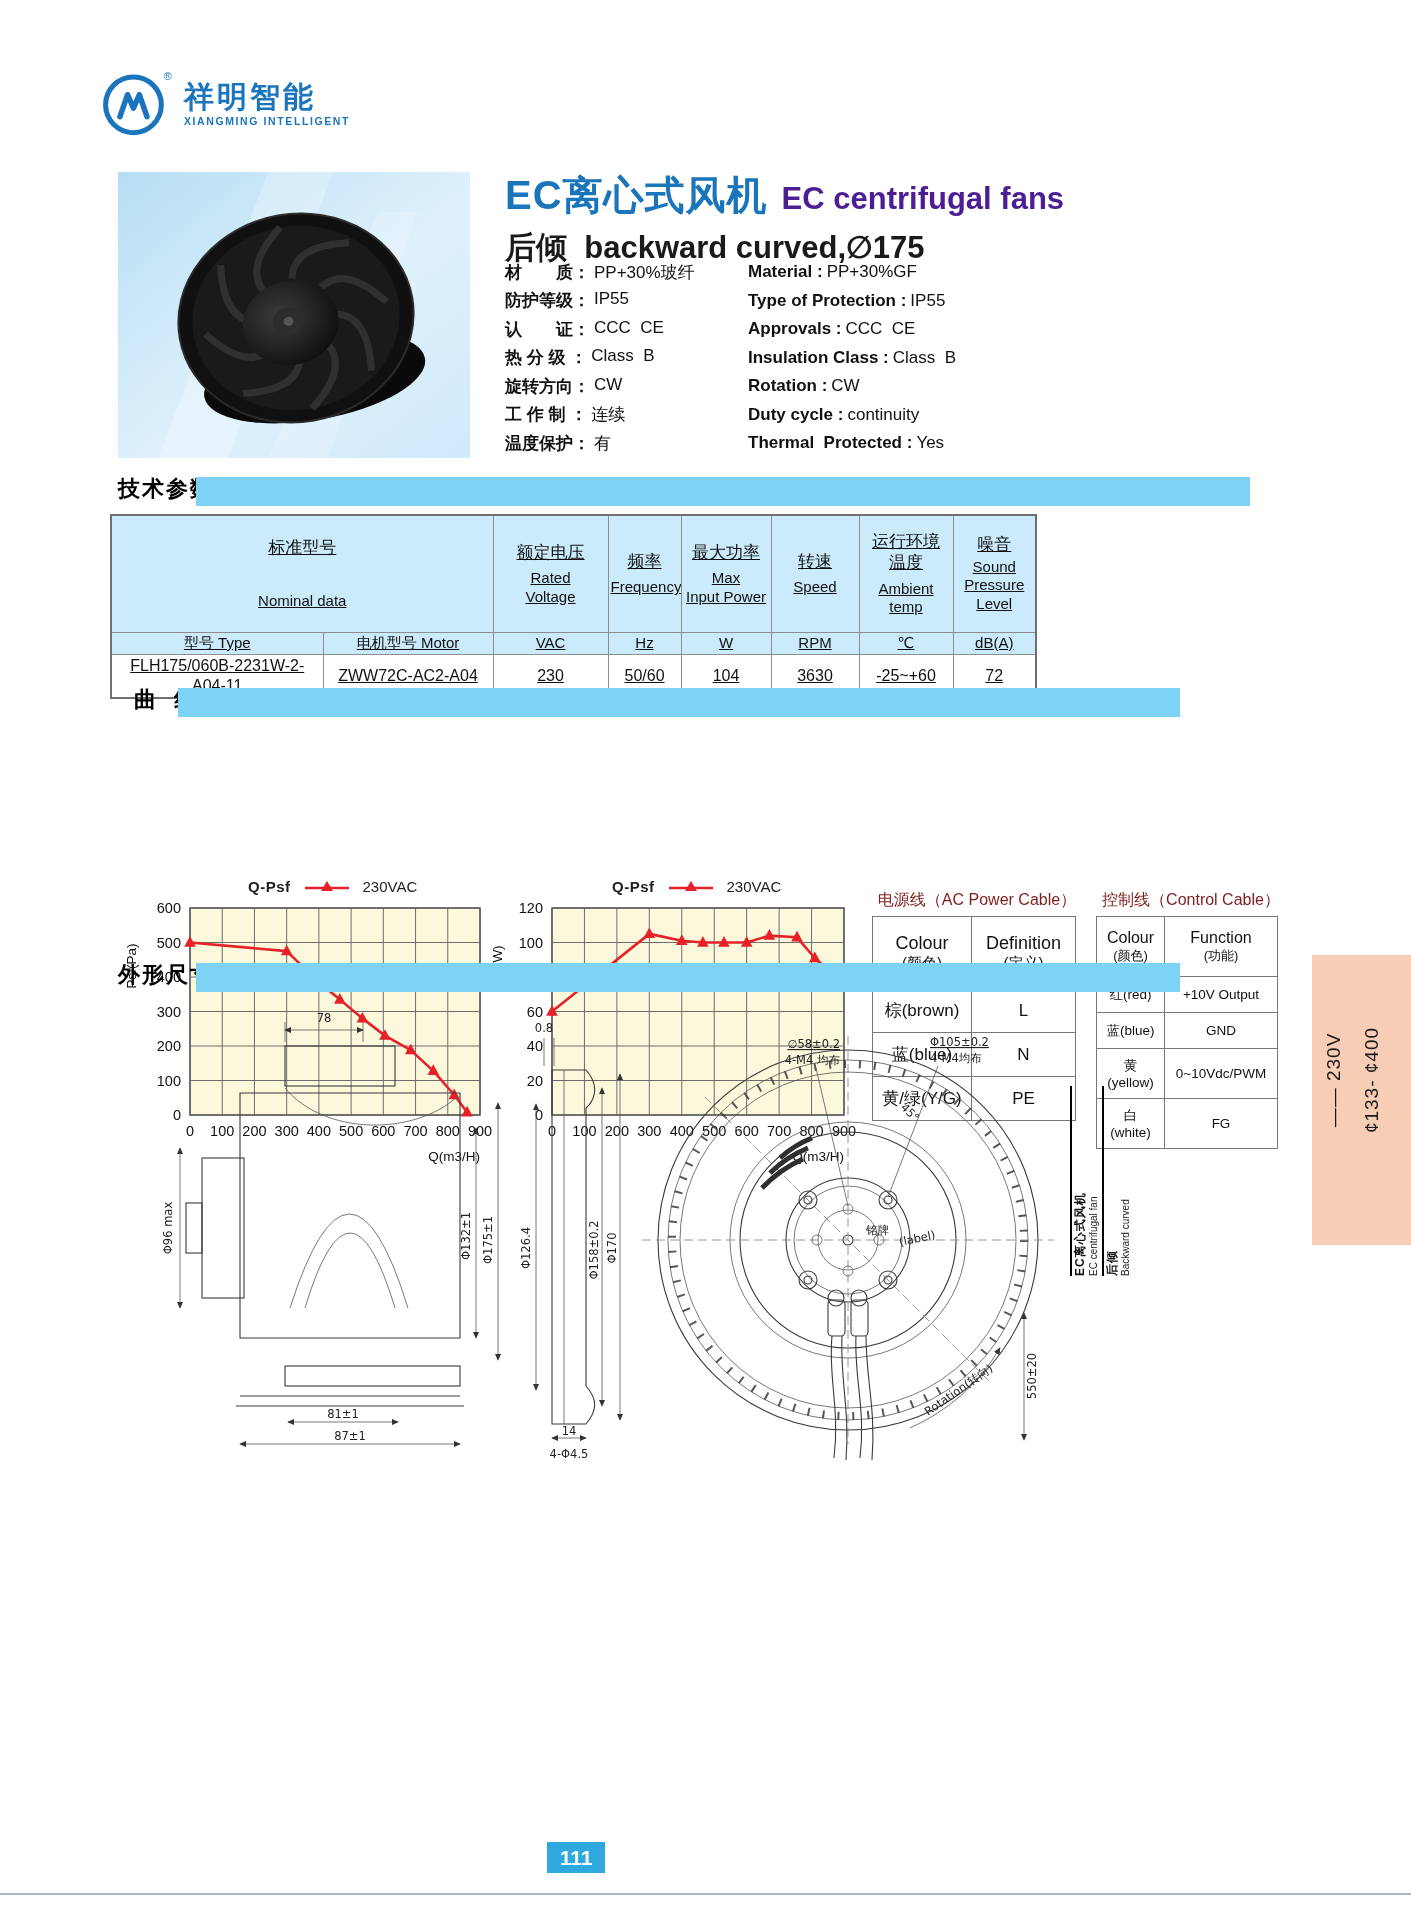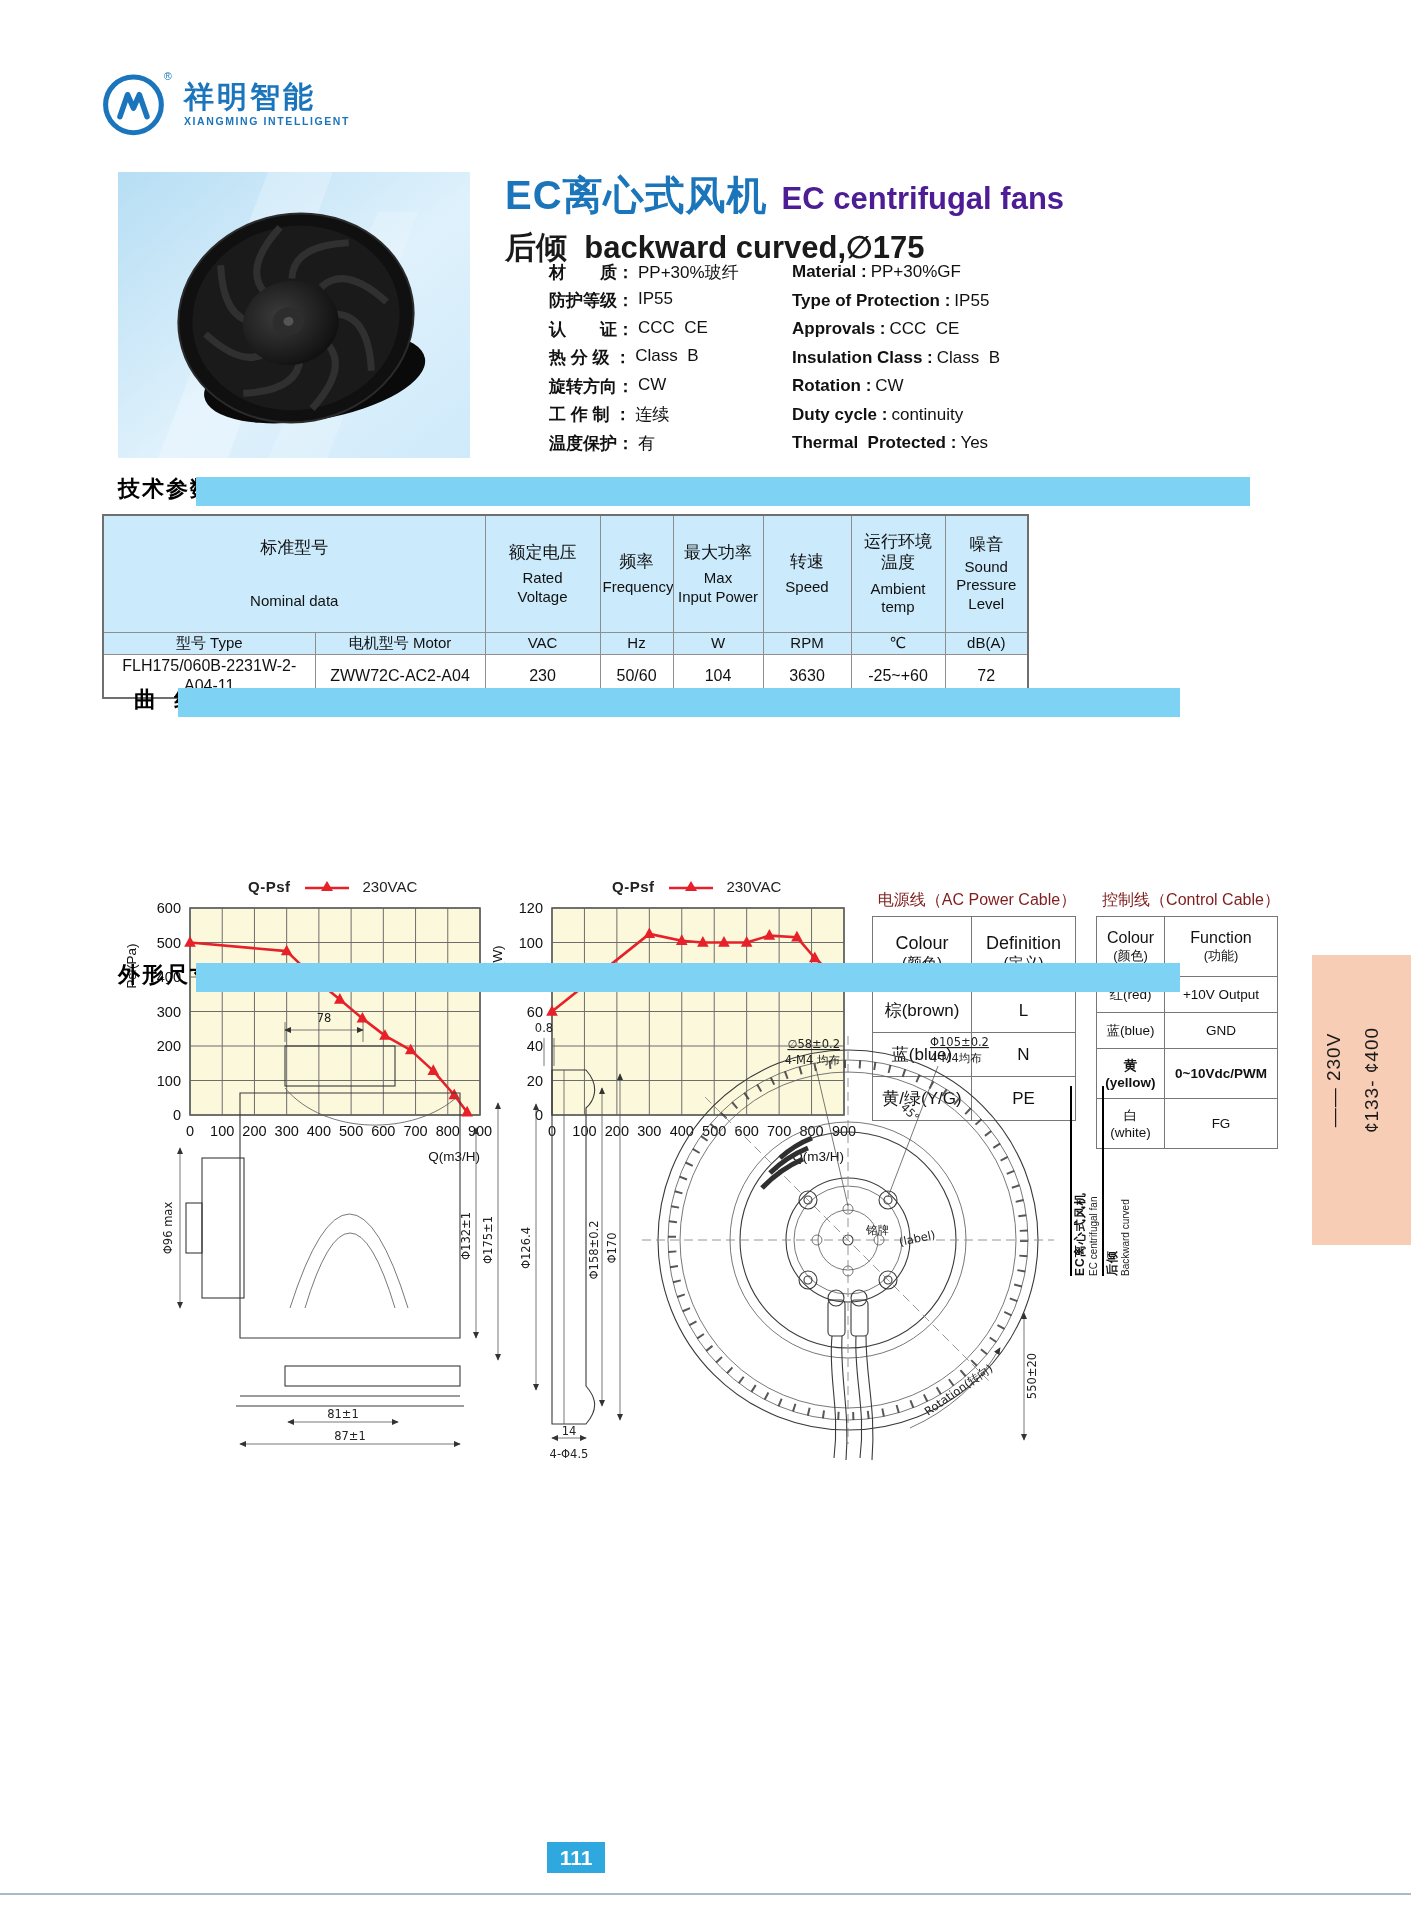--- a/index.html
+++ b/index.html
@@ -16,21 +16,21 @@
   .product{left:118px;top:172px;width:352px;height:286px;}
 
   
   .title-block{left:505px;top:168px;width:880px;}
   .t1{font-size:40px;font-weight:bold;color:#1b75bb;letter-spacing:1px;}
   .t1en{font-size:31px;color:#4c1d95;margin-left:14px;font-weight:bold;}
   .t2{font-size:31px;font-weight:bold;color:#1a1a1a;margin-top:4px;white-space:pre;}
 
   
   .specs{left:505px;top:258px;width:900px;font-size:17px;}
-  .spec-row{display:flex;height:28.5px;align-items:center;margin-left:44px;}
+  .spec-row{display:flex;height:28.5px;align-items:center;}
   .spec-cn{width:243px;display:flex;}
   .spec-en{display:flex;}
   .sl{font-weight:bold;white-space:pre;}
   .sv{white-space:pre;margin-left:4px;}
 
   
   .sec-label{font-size:22px;font-weight:bold;color:#000;letter-spacing:2px;white-space:pre;}
   .banner{background:#7ed3f5;height:29px;}
 
   
@@ -209,21 +209,21 @@
       <div class="spec-en">
           <span class="sl">Thermal  Protected :</span>
           <span class="sv">Yes</span>
         </div>
     </div>
   </div>
 
   <div class="abs sec-label" style="left:118px;top:474px;">技术参数</div>
   <div class="abs banner" style="left:196px;top:477px;width:1054px;"></div>
 
-  <div class="abs" style="left:102px;top:514px;">
+  <div class="abs" style="left:110px;top:514px;text-decoration:underline;">
     <table class="tech">
       <colgroup>
         <col style="width:212px">
           <col style="width:170px">
           <col style="width:115px">
           <col style="width:73px">
         <col style="width:90px">
           <col style="width:88px">
           <col style="width:94px">
           <col style="width:83px">
@@ -447,21 +447,21 @@
             </td>
       </tr>
       <tr style="height:36px;font-size:13.5px;">
         <td>红(red)</td>
         <td>+10V Output</td>
       </tr>
       <tr style="height:36px;font-size:13.5px;">
         <td>蓝(blue)</td>
         <td>GND</td>
       </tr>
-      <tr style="height:36px;font-size:13.5px;font-weight:bold;">
+      <tr style="height:36px;font-size:13.5px;">
         <td>黄(yellow)</td>
         <td>0~10Vdc/PWM</td>
       </tr>
       <tr style="height:36px;font-size:13.5px;">
         <td>白(white)</td>
         <td>FG</td>
       </tr>
     </tbody>
       </table>
   </div>

